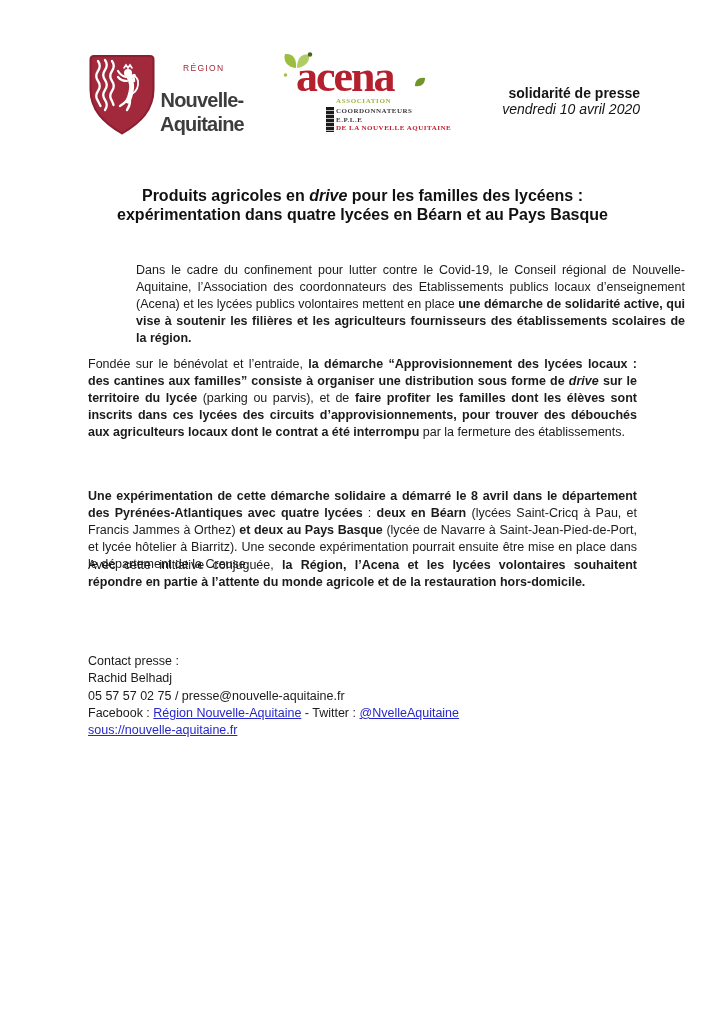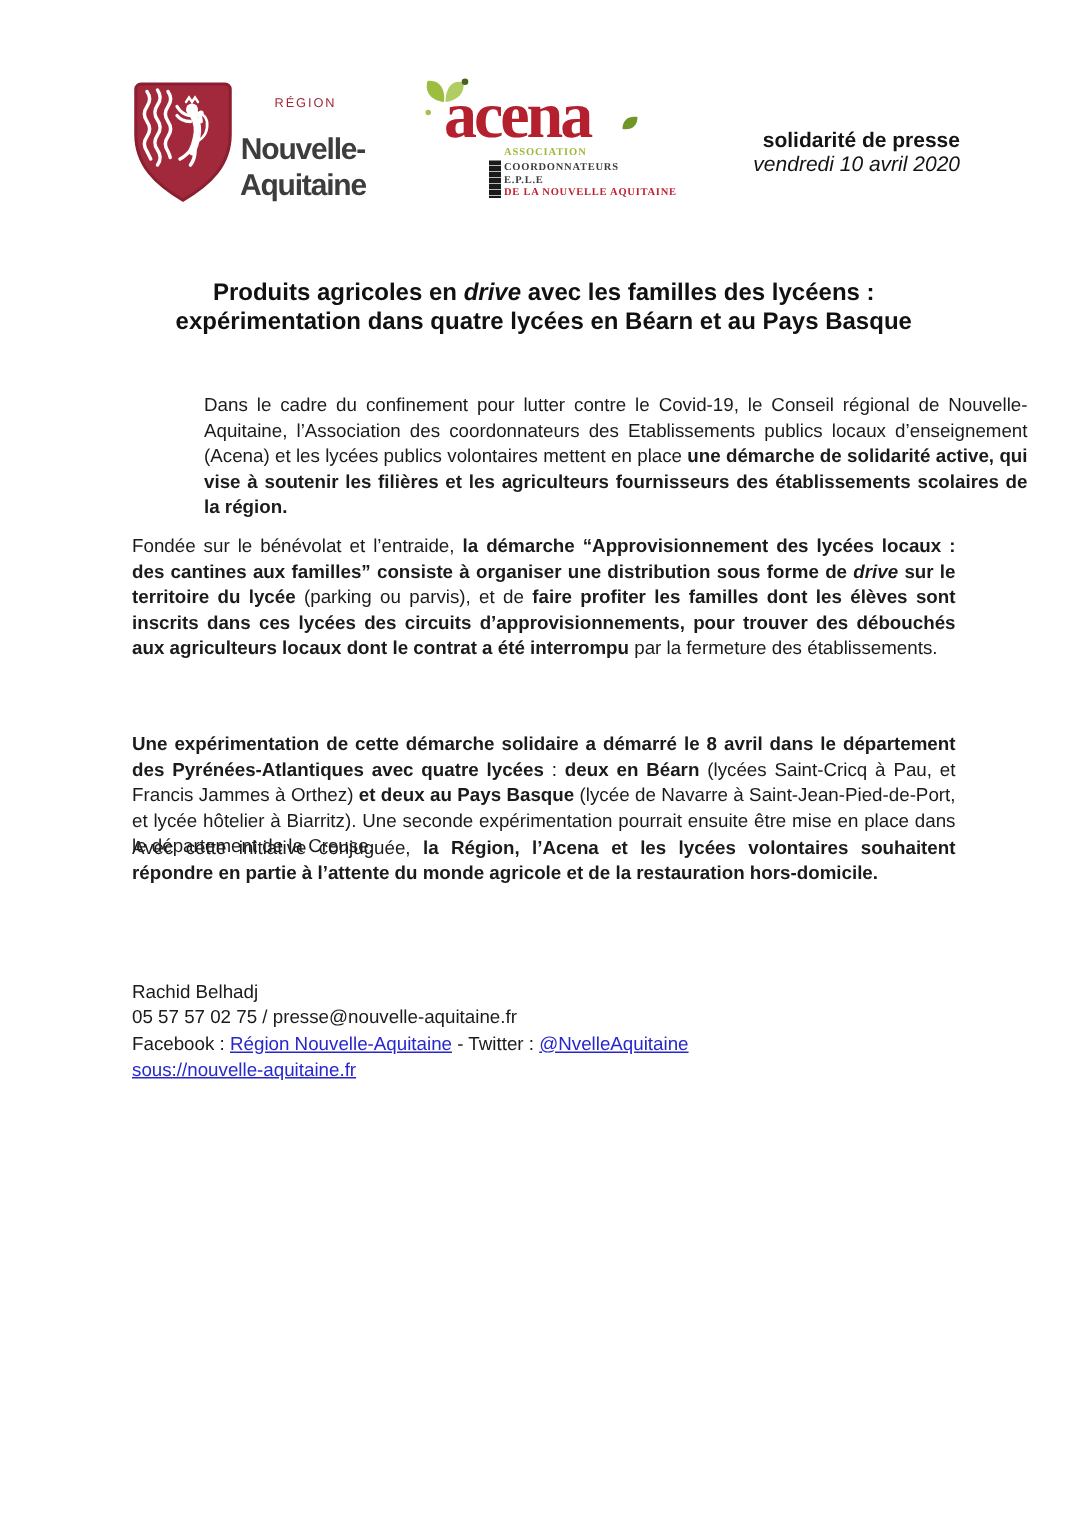--- a/index.html
+++ b/index.html
@@ -92,29 +92,30 @@
       </div>
     </div>
   </div>
 
   <div class="press-info">
     <div class="l1">solidarité de presse</div>
     <div class="l2">vendredi 10 avril 2020</div>
   </div>
 
   <div class="doc-title">
-    <div><span class="seg-b">Produits agricoles en </span><span class="seg-bi">drive</span><span class="seg-b"> avec les familles des lycéens :</span></div>
+    <div><span class="seg-b">Produits agricoles en </span><span class="seg-bi">drive</span><span class="seg-b"> pour les familles des lycéens :</span></div>
     <div>expérimentation dans quatre lycées en Béarn et au Pays Basque</div>
   </div>
 
   <div class="para p1"><span class="seg-r">Dans le cadre du confinement pour lutter contre le Covid-19, le Conseil régional de Nouvelle-Aquitaine, l’Association des coordonnateurs des Etablissements publics locaux d’enseignement (Acena) et les lycées publics volontaires mettent en place </span><span class="seg-b">une démarche de solidarité active, qui vise à soutenir les filières et les agriculteurs fournisseurs des établissements scolaires de la région.</span></div>
   <div class="para p2"><span class="seg-r">Fondée sur le bénévolat et l’entraide, </span><span class="seg-b">la démarche “Approvisionnement des lycées locaux : des cantines aux familles” consiste à organiser une distribution sous forme de </span><span class="seg-bi">drive</span><span class="seg-b"> sur le territoire du lycée </span><span class="seg-r">(parking ou parvis), et de </span><span class="seg-b">faire profiter les familles dont les élèves sont inscrits dans ces lycées des circuits d’approvisionnements, pour trouver des débouchés aux agriculteurs locaux dont le contrat a été interrompu</span><span class="seg-r"> par la fermeture des établissements.</span></div>
   <div class="para p3"><span class="seg-b">Une expérimentation de cette démarche solidaire a démarré le 8 avril dans le département des Pyrénées-Atlantiques avec quatre lycées</span><span class="seg-r"> : </span><span class="seg-b">deux en Béarn</span><span class="seg-r"> (lycées Saint-Cricq à Pau, et Francis Jammes à Orthez) </span><span class="seg-b">et deux au Pays Basque</span><span class="seg-r"> (lycée de Navarre à Saint-Jean-Pied-de-Port, et lycée hôtelier à Biarritz). Une seconde expérimentation pourrait ensuite être mise en place dans le département de la Creuse.</span></div>
   <div class="para p4"><span class="seg-r">Avec cette initiative conjuguée, </span><span class="seg-b">la Région, l’Acena et les lycées volontaires souhaitent répondre en partie à l’attente du monde agricole et de la restauration hors-domicile.</span></div>
 
   <div class="contact">
+    <div><span class="seg-r">Contact presse :</span></div>
     <div><span class="seg-r">Rachid Belhadj</span></div>
     <div><span class="seg-r">05 57 57 02 75 / presse@nouvelle-aquitaine.fr</span></div>
     <div><span class="seg-r">Facebook : </span><a href="#" class="seg-link">Région Nouvelle-Aquitaine</a><span class="seg-r"> - Twitter : </span><a href="#" class="seg-link">@NvelleAquitaine</a></div>
     <div><a href="#" class="seg-link">sous://nouvelle-aquitaine.fr</a></div>
   </div>
 
 </div>
 
 </body></html>

